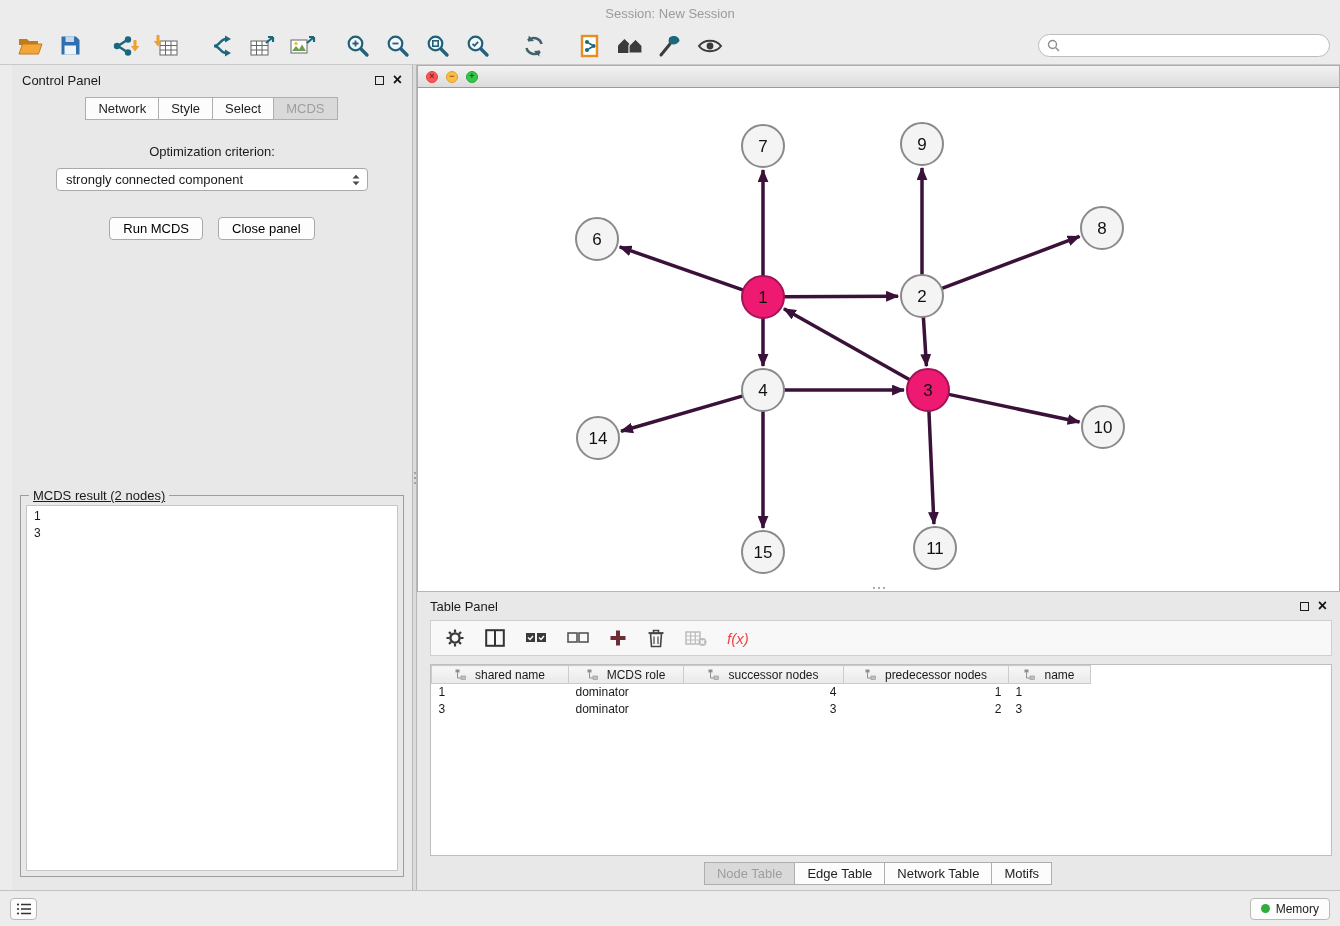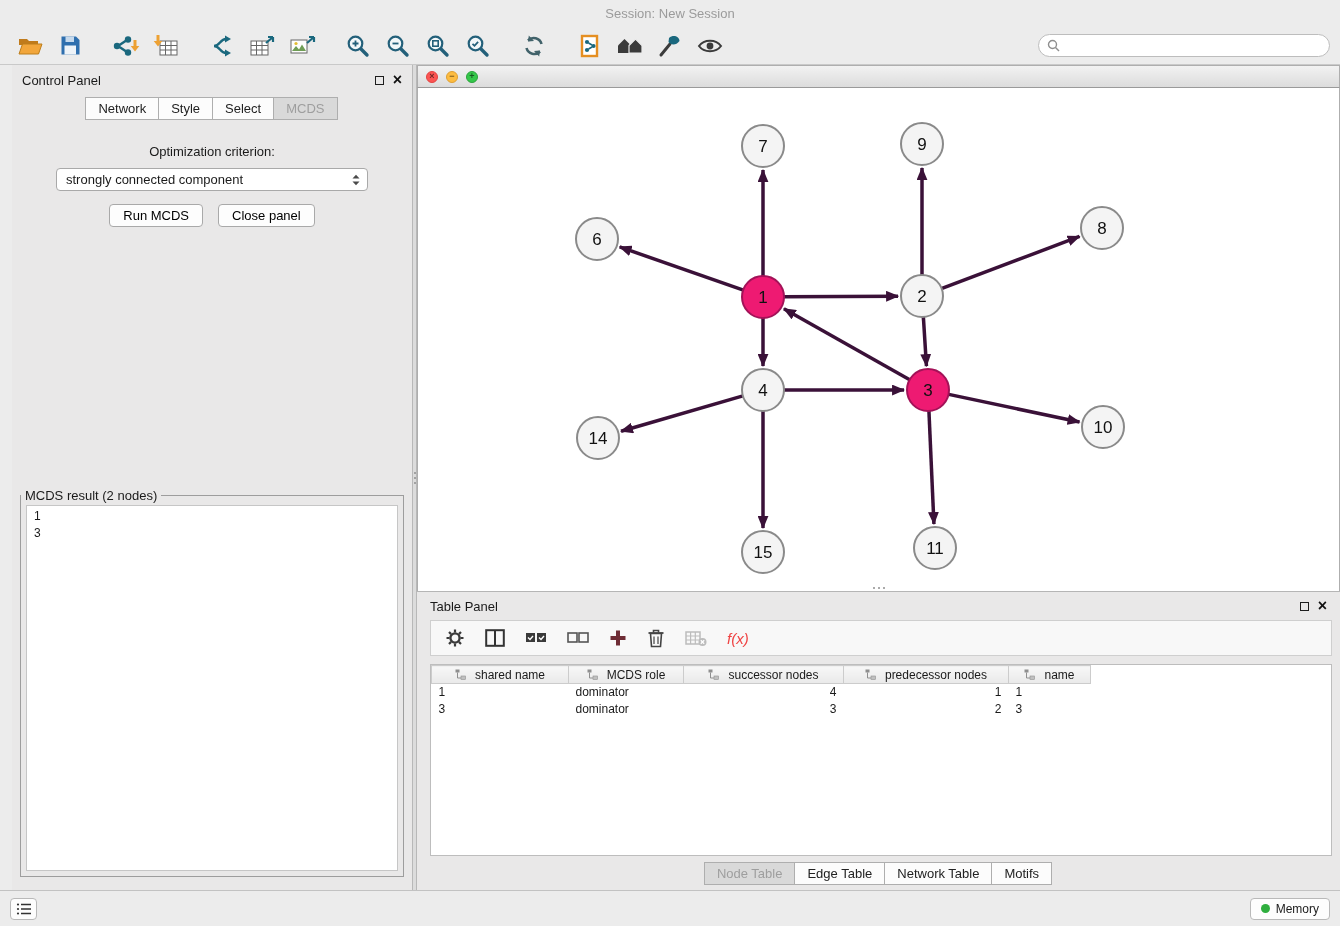--- a/index.html
+++ b/index.html
@@ -29,24 +29,24 @@
   .panel-header { height: 30px; display: flex; align-items: center; padding: 0 10px; }
   .win-icons { margin-left: auto; display: flex; align-items: center; gap: 9px; }
   .sq-icon { width: 9px; height: 9px; border: 1.5px solid #1d1d1d; display: inline-block; }
   .x-icon { font-weight: bold; font-size: 16px; line-height: 1; color: #111; }
   .cp-tabs { display: flex; justify-content: center; margin-top: 2px; }
   .tab { border: 1px solid #aeaeae; background: #fcfcfc; padding: 3px 12px; margin-left: -1px; font-size: 13px; color: #222; white-space: nowrap; }
   .tab.active { background: #d9d9d9; color: #9e9e9e; }
   .opt-label { text-align: center; margin-top: 24px; }
   .dropdown { width: 312px; height: 23px; margin: 9px auto 0; background: #fff; border: 1px solid #a9a9a9; border-radius: 4px; display: flex; align-items: center; padding: 0 5px 0 9px; }
   .dd-label { flex: 1; font-size: 13px; }
-  .btn-row { display: flex; justify-content: center; gap: 15px; margin-top: 13px; }
+  .btn-row { display: flex; justify-content: center; gap: 15px; margin-top: 26px; }
   .btn { border: 1px solid #a9a9a9; background: #fdfdfd; border-radius: 4px; padding: 3px 13px; font-size: 13px; }
   .result-group { position: absolute; left: 8px; right: 8px; top: 430px; bottom: 13px; border: 1px solid #9d9d9d; }
-  .group-label { position: absolute; top: -8px; left: 0; background: #e9e8e8; padding: 0 4px; font-size: 13px; }
+  .group-label { position: absolute; top: -8px; left: 8px; background: #e9e8e8; padding: 0 4px; font-size: 13px; text-decoration: underline; }
   .result-box { position: absolute; left: 5px; right: 5px; top: 9px; bottom: 5px; background: #fff; border: 1px solid #c6c6c6; font-size: 12px; line-height: 17px; padding: 2px 7px; overflow: auto; }
 
   
   .v-splitter { width: 5px; background: #dcdcdc; border-left: 1px solid #b8b8b8; border-right: 1px solid #b8b8b8; position: relative; flex: none; }
   .v-splitter .dots { position: absolute; top: 50%; left: 50%; transform: translate(-50%,-50%); display: flex; flex-direction: column; gap: 3px; }
   .v-splitter .dots i, .h-dots i { width: 2px; height: 2px; background: #8f8f8f; border-radius: 50%; display: block; }
 
   
   .right-area { flex: 1; display: flex; flex-direction: column; min-width: 0; }
   .network-window { height: 527px; display: flex; flex-direction: column; border-bottom: 1px solid #b5b5b5; position: relative; flex: none; }

